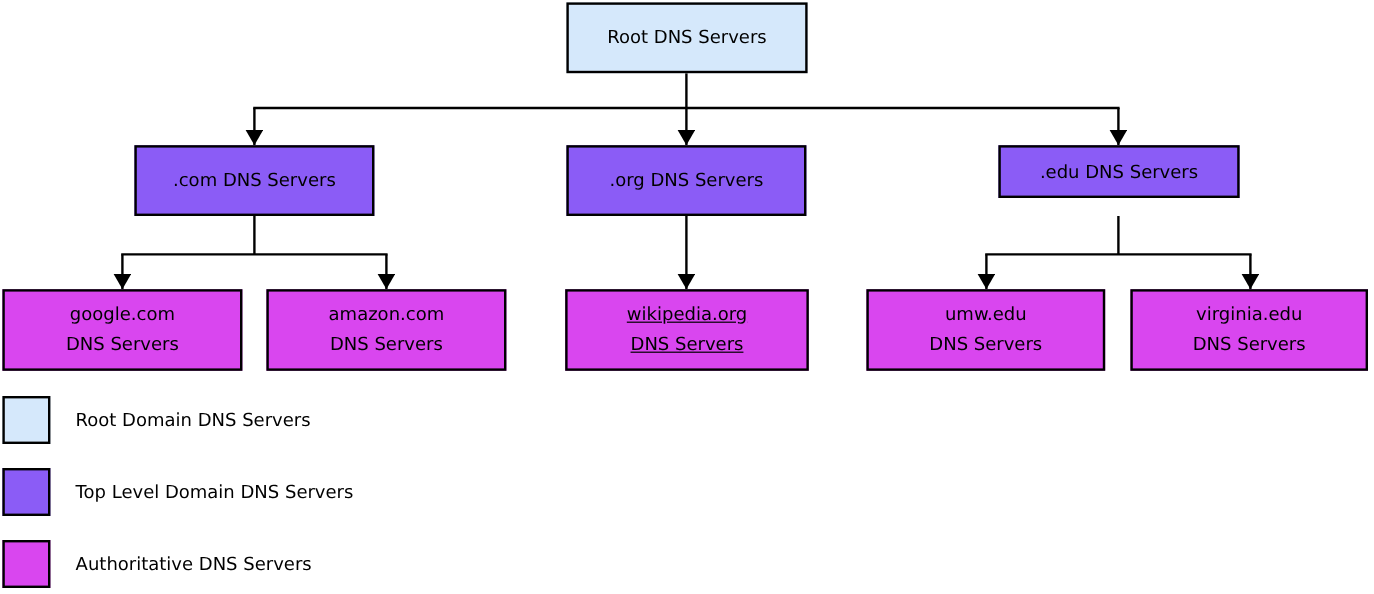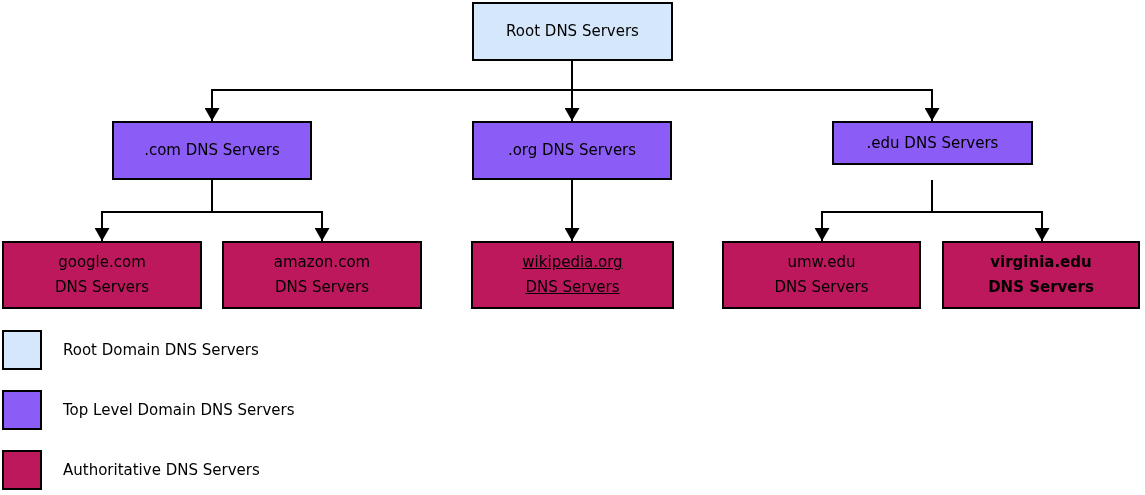--- a/index.html
+++ b/index.html
@@ -32,31 +32,31 @@
     display: flex;
     align-items: center;
     justify-content: center;
     text-align: center;
     font-size: 15px;
     line-height: 25px;
     white-space: pre-line;
   }
   .fill-root   { background: #D5E8FB; }
   .fill-tld    { background: #8b5cf6; }
-  .fill-auth   { background: #be185d; justify-content: center; }
+  .fill-auth   { background: #d946ef; justify-content: center; }
 
   .node-root     { left: 472px; top: 2px;   width: 201px; height: 59px; }
   .node-com      { left: 112px; top: 121px; width: 200px; height: 59px; }
   .node-org      { left: 472px; top: 121px; width: 200px; height: 59px; }
   .node-edu      { left: 832px; top: 121px; width: 201px; height: 44px; }
   .node-google   { left: 2px;   top: 241px; width: 200px; height: 68px; }
   .node-amazon   { left: 222px; top: 241px; width: 200px; height: 68px; }
   .node-wiki     { left: 471px; top: 241px; width: 203px; height: 68px; text-decoration: underline; }
   .node-umw      { left: 722px; top: 241px; width: 199px; height: 68px; }
-  .node-virginia { left: 942px; top: 241px; width: 198px; height: 68px; font-weight: bold; }
+  .node-virginia { left: 942px; top: 241px; width: 198px; height: 68px; }
 
   .legend-item {
     position: absolute;
     left: 2px;
     height: 40px;
     display: flex;
     align-items: center;
   }
   .legend-1 { top: 330px; }
   .legend-2 { top: 390px; }

